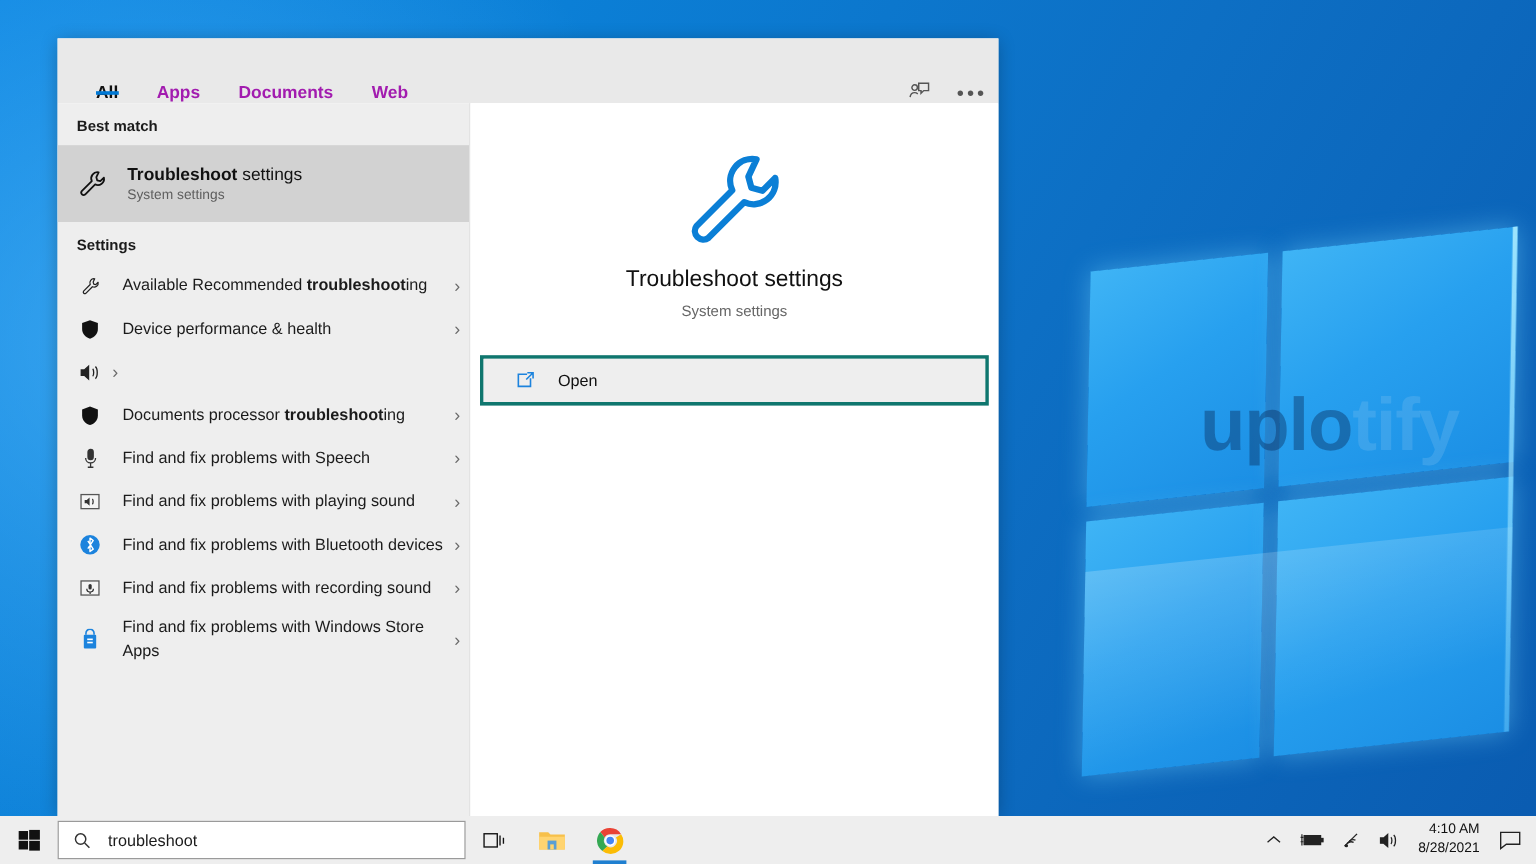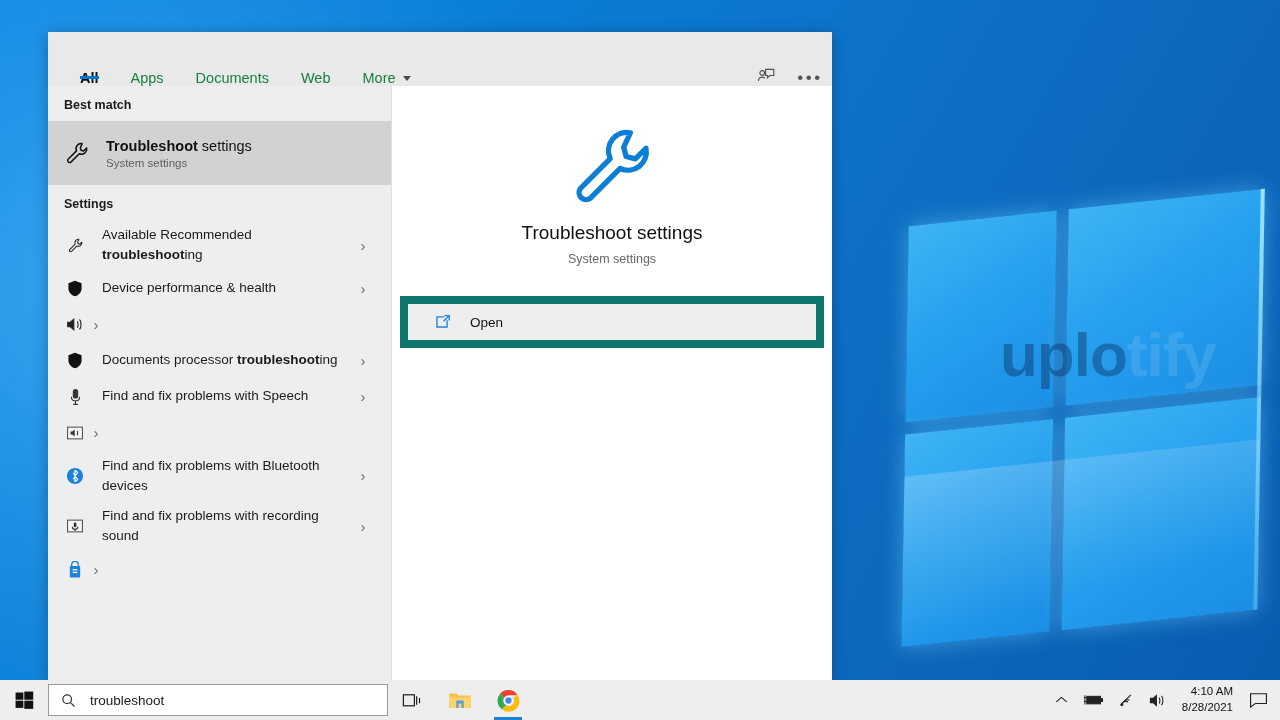--- a/index.html
+++ b/index.html
@@ -71,22 +71,23 @@
     background: #e9e9e9;
     display: flex; align-items: flex-end;
     padding-left: 16px;
     flex: 0 0 auto;
   }
   .tab {
     position: relative;
     display: flex; align-items: center;
     padding: 0 16px;
     font-size: 14.5px;
-    color: #15803d;
+    color: #a21caf;
     cursor: default;
+    font-weight: bold;
   }
   .tab.active { color: #111; font-weight: bold; }
   .tab.active::after {
     content: ""; position: absolute;
     left: 16px; right: 16px; bottom: 7px; height: 3px;
     background: #0078d4;
   }
   .caret {
     margin-left: 7px;
     width: 0; height: 0;
@@ -123,21 +124,21 @@
     padding-left: 16px;
   }
   .best .txt { margin-left: 16px; }
   .best .t1 { font-size: 14.5px; color: #111; line-height: 1.25; }
   .best .t2 { font-size: 11.5px; color: #5e5e5e; margin-top: 2px; }
   .b { font-weight: bold; }
 
   .row {
     display: flex; align-items: center;
     min-height: 36px;
-    padding: 5px 18px 5px 16px;
+    padding: 5px 0 5px 16px;
     cursor: default;
   }
   .row .ico {
     width: 22px; flex: 0 0 22px;
     display: flex; align-items: center; justify-content: center;
   }
   .row .label {
     flex: 1 1 auto;
     margin-left: 16px;
     font-size: 13.5px; color: #1b1b1b;
@@ -153,21 +154,21 @@
     display: flex; flex-direction: column;
     align-items: center;
     padding-top: 34px;
   }
   .prev-title { font-size: 19px; color: #111; margin-top: 10px; }
   .prev-sub   { font-size: 12.5px; color: #666; margin-top: 8px; }
 
   .open-wrap {
     margin-top: 30px;
     width: 424px;
-    border: 8px solid #0f766e;
+    border: 3px solid #0f766e;
     background: #ffffff;
   }
   .open-row {
     display: flex; align-items: center;
     height: 36px;
     background: #eeeeee;
     padding-left: 26px;
     font-size: 13.5px; color: #111;
   }
   .open-row .olbl { margin-left: 18px; }
@@ -239,24 +240,20 @@
         </div>
       <div class="tab">
           <span>Apps</span>
         </div>
       <div class="tab">
           <span>Documents</span>
         </div>
       <div class="tab">
           <span>Web</span>
         </div>
-      <div class="tab">
-        <span>More</span>
-        <span class="caret"></span>
-      </div>
       <div class="tabbar-spacer"></div>
       <div class="hdr-icon">
         <svg width="20" height="20" viewBox="0 0 20 20" fill="none" stroke="#555" stroke-width="1.2">
           <circle cx="6.2" cy="7" r="2.3"></circle>
           <path d="M2.4 15c.3-2.4 1.9-3.8 3.8-3.8 1 0 1.9.4 2.6 1"></path>
           <path d="M9.6 3.4h8.2v6.1h-4l-2.3 2.2V9.5H9.6z"></path>
         </svg>
       </div>
       <div class="hdr-icon">
         <span class="dots">•••</span>
@@ -333,20 +330,21 @@
         </div>
 
         <div class="row">
           <span class="ico">
             <svg width="18" height="16" viewBox="0 0 20 18" fill="none" stroke="#555" stroke-width="1.2">
               <rect x="1.6" y="2.4" width="16.8" height="13.2" fill="#f4f4f4"></rect>
               <path d="M5 7.4h2l2.6-2.2v7.6L7 10.6H5z" fill="#333" stroke="none"></path>
               <path d="M12.2 6.6c1 .8 1 4 0 4.8" stroke="#333"></path>
             </svg>
           </span>
+          <span class="label"><span>Find and fix problems with playing sound</span><span class="b"></span><span></span></span>
           <span class="chev">›</span>
         </div>
 
         <div class="row">
           <span class="ico">
             <svg width="18" height="18" viewBox="0 0 20 20">
               <circle cx="10" cy="10" r="9" fill="#1c83dd"></circle>
               <path d="M8 6.4 13 14l-3 2.2V3.8L13 6 8 13.6" fill="none" stroke="#fff" stroke-width="1.3" stroke-linejoin="round"></path>
             </svg>
           </span>
@@ -368,20 +366,21 @@
 
         <div class="row">
           <span class="ico">
             <svg width="16" height="18" viewBox="0 0 18 20">
               <path d="M5.2 5.4V4a3.8 3.8 0 0 1 7.6 0v1.4" fill="none" stroke="#1c83dd" stroke-width="1.5"></path>
               <rect x="3.2" y="5.4" width="11.6" height="13" rx="1" fill="#1c83dd"></rect>
               <rect x="6.4" y="9" width="5.2" height="1.5" fill="#fff"></rect>
               <rect x="6.4" y="12" width="5.2" height="1.5" fill="#fff"></rect>
             </svg>
           </span>
+          <span class="label"><span>Find and fix problems with Windows Store Apps</span><span class="b"></span><span></span></span>
           <span class="chev">›</span>
         </div>
 
       </div>
 
       <div class="preview">
         <svg width="92" height="92" viewBox="0 0 26 26" fill="none" stroke="#0b7fd6" stroke-width="1.5" stroke-linejoin="round">
           <path d="M18.2 3.6a5.2 5.2 0 0 0-5.7 7.3L4.1 19.3a2 2 0 0 0 2.8 2.8l8.4-8.4a5.2 5.2 0 0 0 7.3-5.7l-3 3-2.6-.7-.7-2.6z"></path>
         </svg>
         <div class="prev-title">Troubleshoot settings</div>

